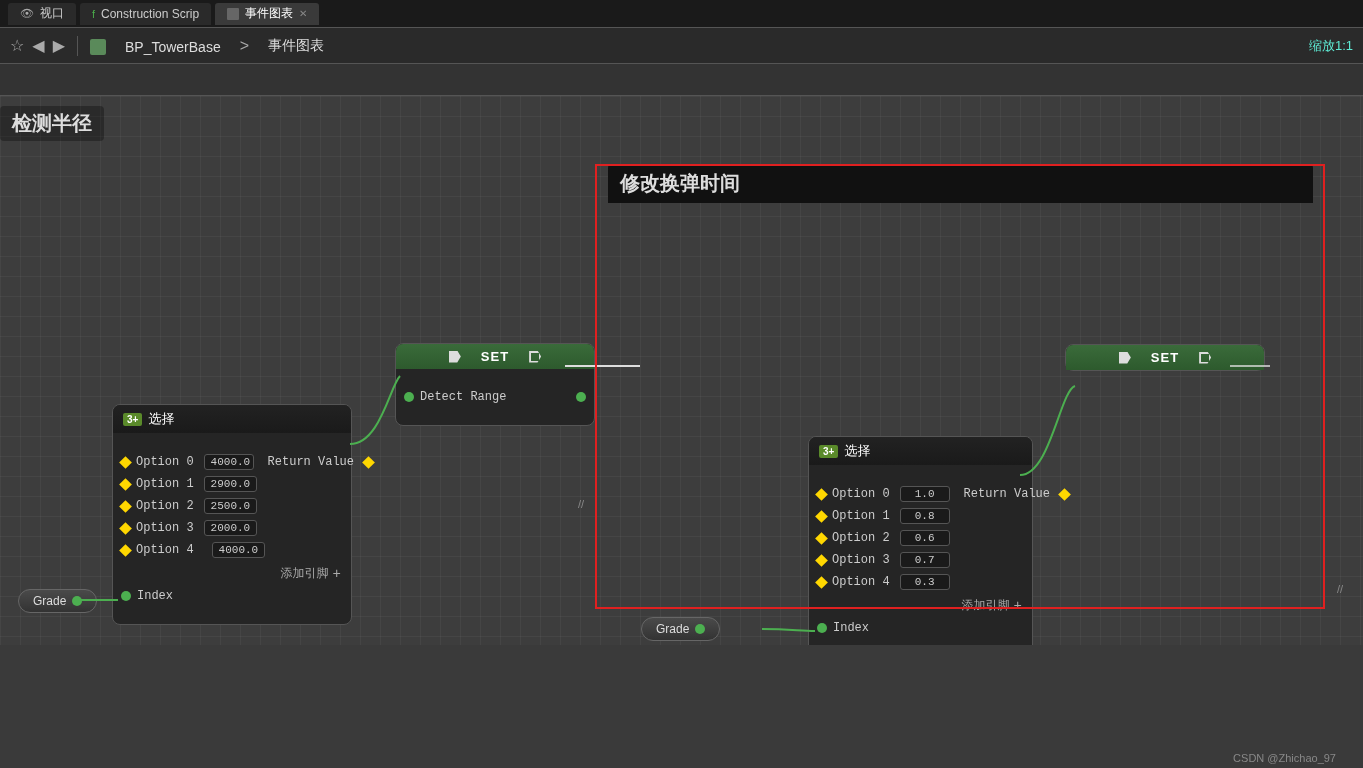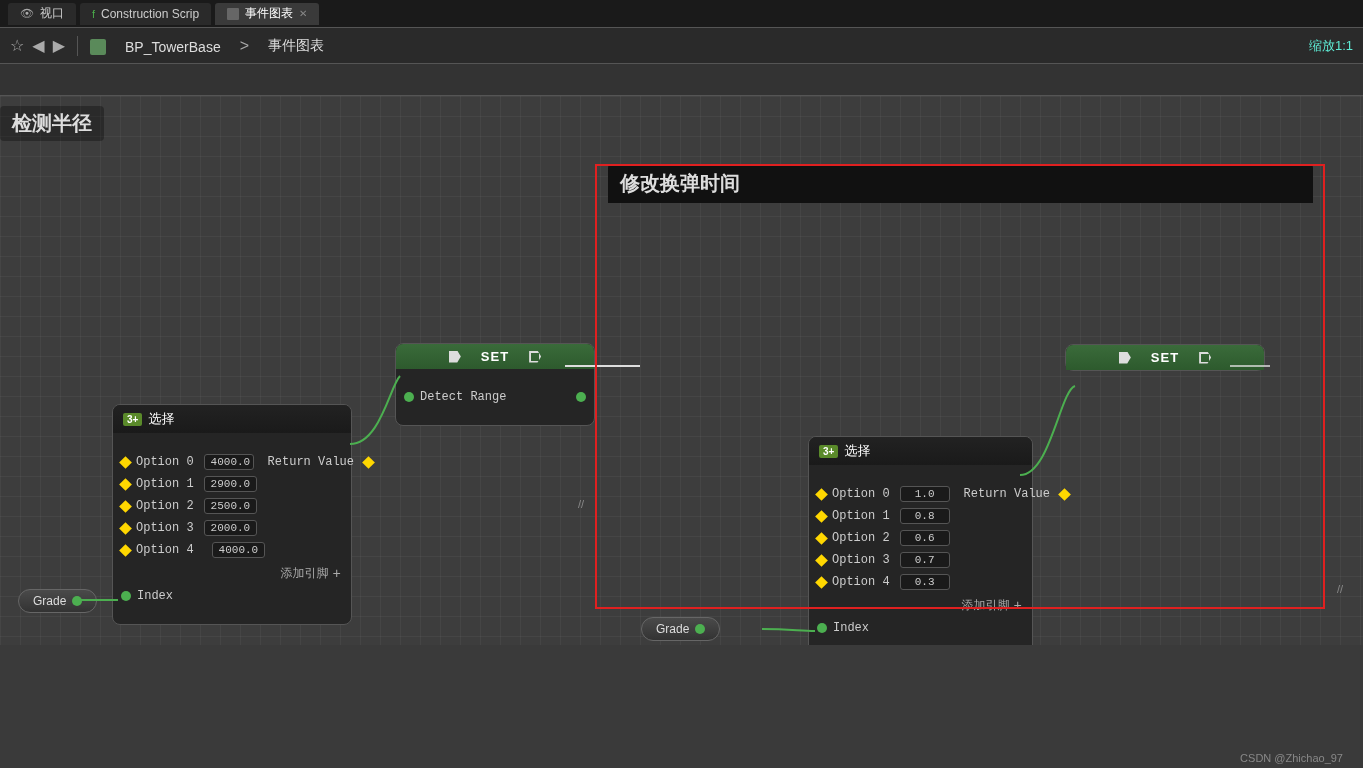--- a/index.html
+++ b/index.html
@@ -260,21 +260,21 @@
       width: 100%;
       height: 100%;
       pointer-events: none;
       z-index: 2;
     }
 
     
     .bottom-bar {
       position: fixed;
       bottom: 0;
-      right: 8px;
+      right: 15px;
       padding: 4px 12px;
       font-size: 11px;
       color: #888;
       background: transparent;
     }
 
     .resize-handle {
       position: absolute;
       bottom: 4px;
       right: 4px;

